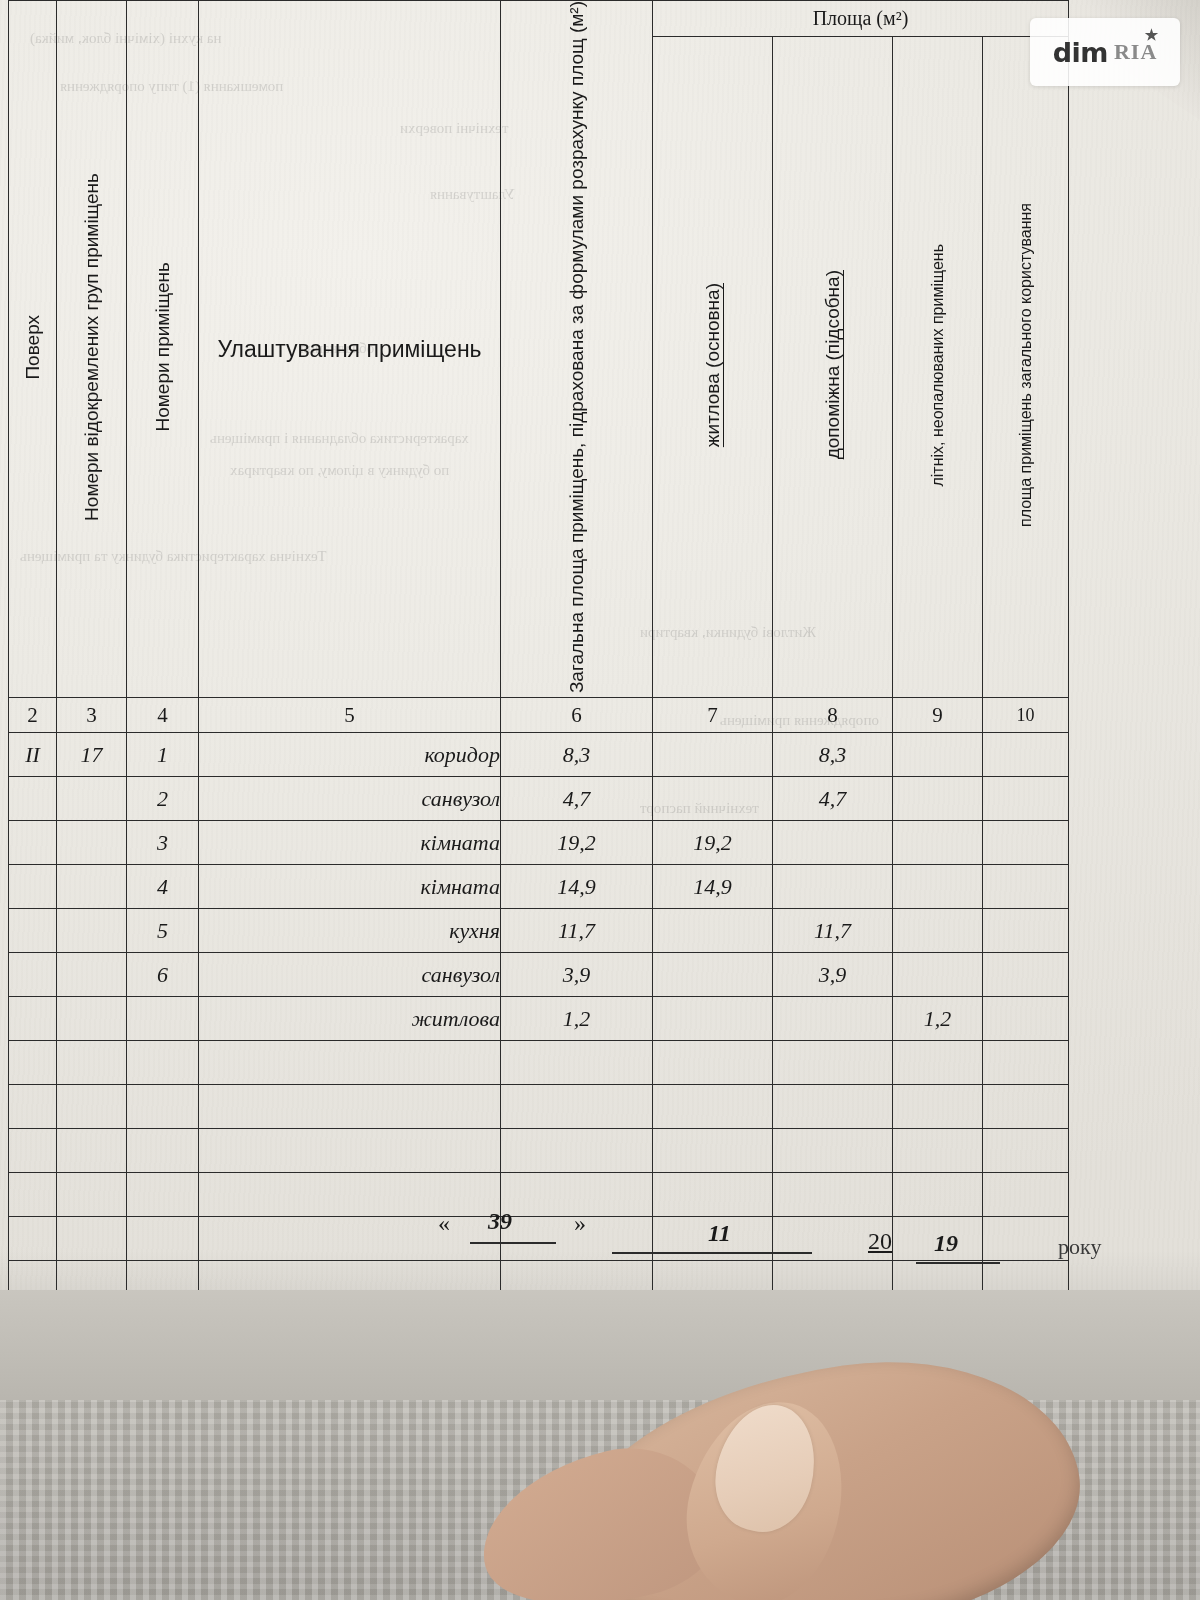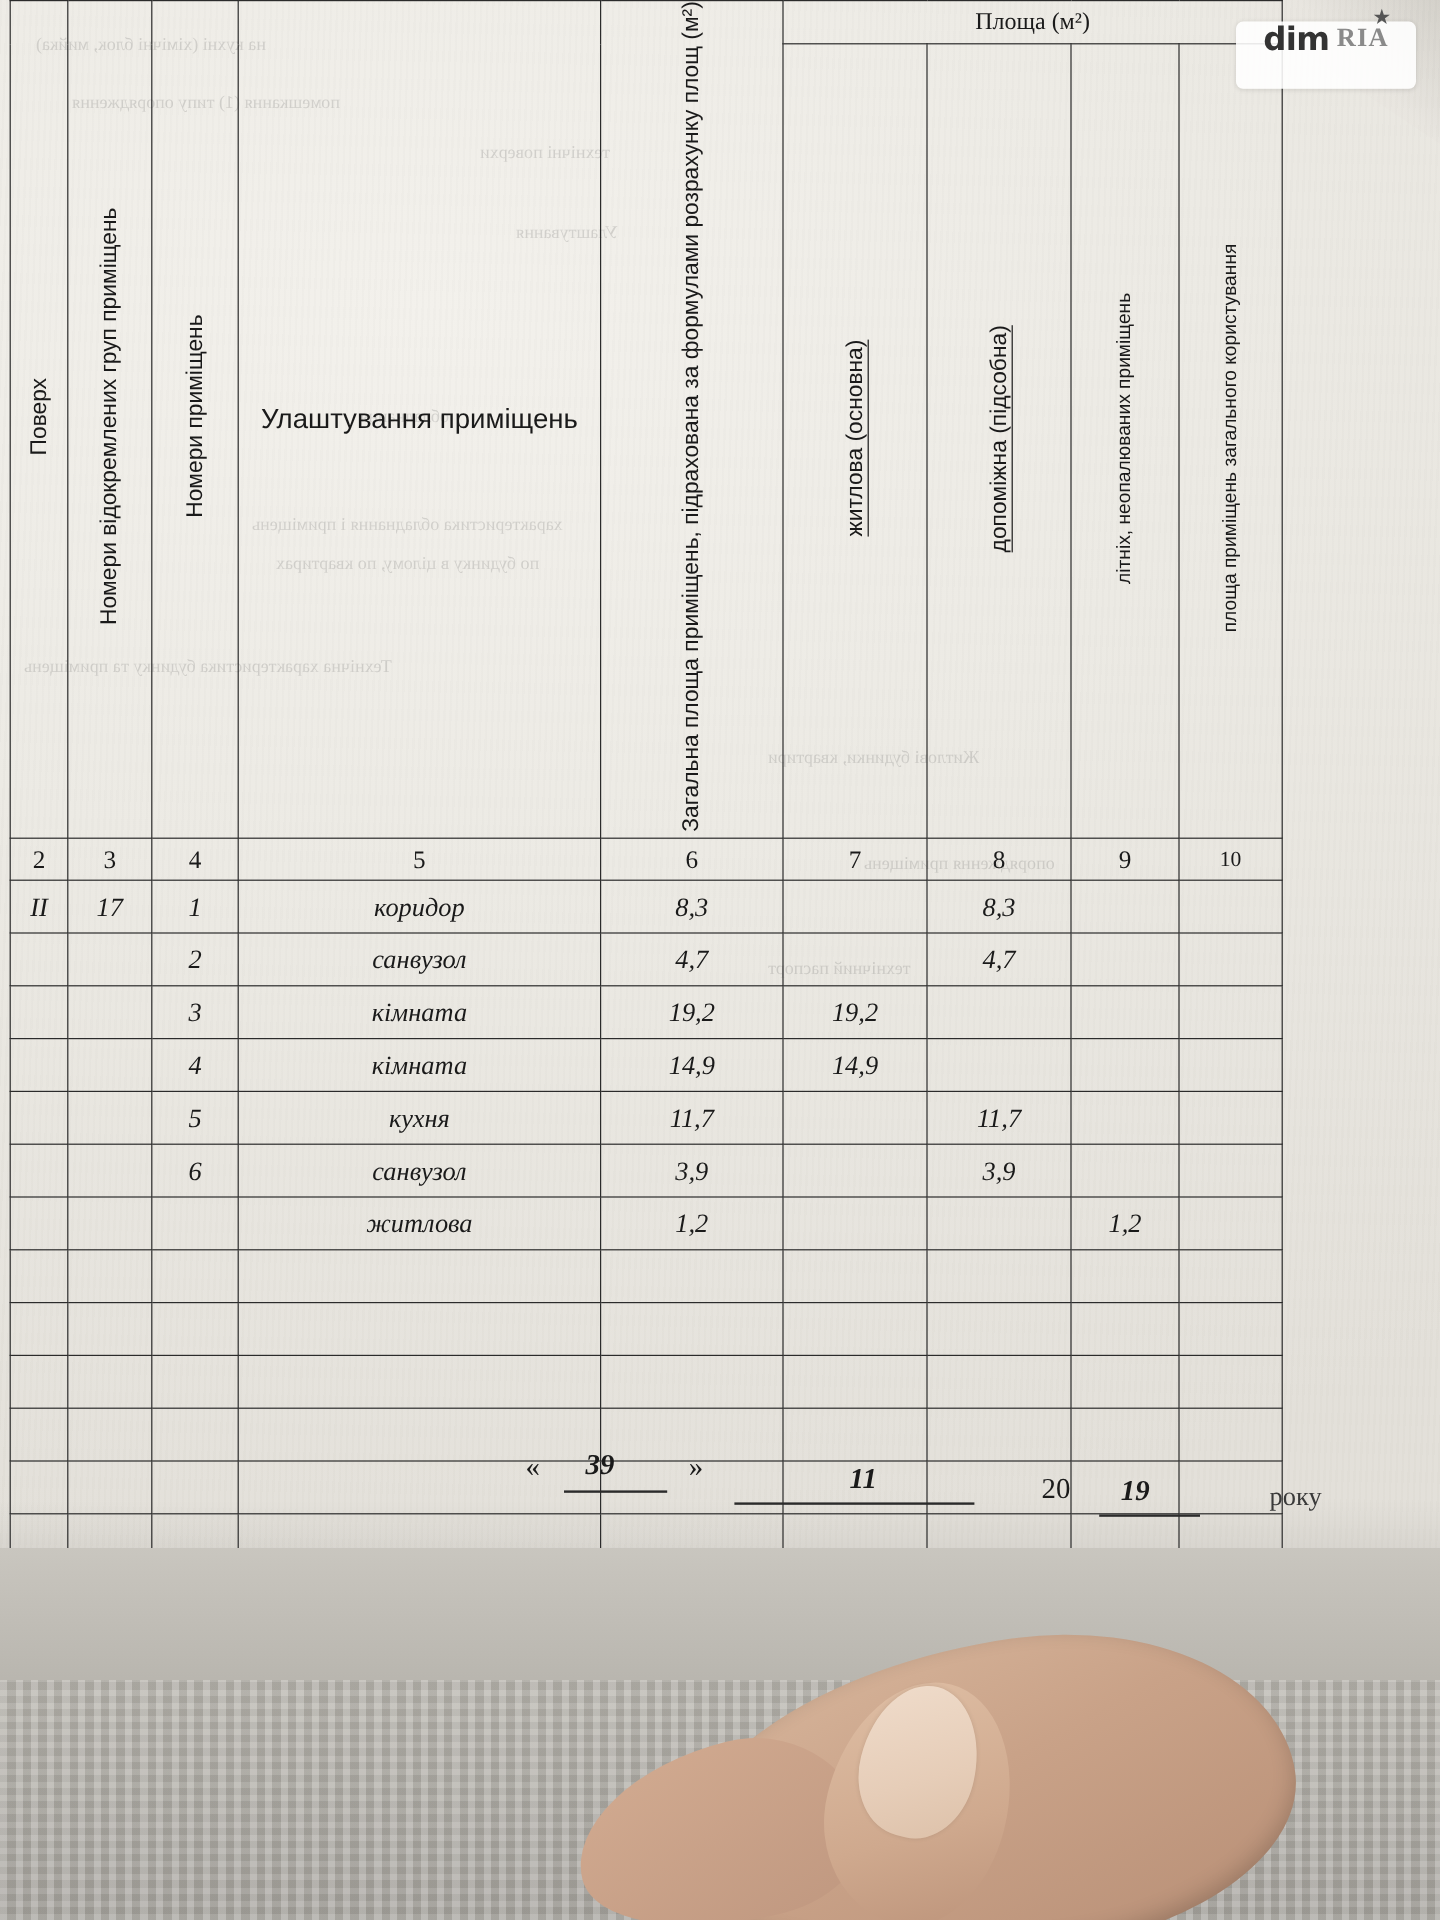--- a/index.html
+++ b/index.html
@@ -129,21 +129,21 @@
     font-family: "Liberation Serif", serif;
   }
   .numrow td.n10 { font-size: 18px; margin-left: 32px; }
 
   .datarow td {
     height: 43px;
     font-size: 22px;
     vertical-align: middle;
   }
   .c-center { text-align: center; }
-  .c-left   { text-align: center; padding-left: 12px; }
+  .c-left   { text-align: right; padding-left: 12px; }
   .ital { font-style: italic; font-family: "Liberation Serif", serif; font-size: 23px; }
   .hand { font-family: "Liberation Serif", serif; font-style: italic; font-size: 23px; margin-left: 30px; }
 
   .emptyrow td { height: 43px; }
 
   .totals td {
     height: 46px;
     font-size: 23px;
     vertical-align: middle;
     text-align: center;
@@ -178,35 +178,36 @@
     height: 60px;
     font-family: "Liberation Serif", serif;
     font-size: 24px;
   }
   .dateline .q { position: absolute; left: 430px; top: 12px; }
   .dateline .d1 { position: absolute; left: 480px; top: 10px; font-style: italic; font-weight: bold; font-size: 24px; }
   .dateline .u1 { position: absolute; left: 462px; top: 44px; width: 86px; border-bottom: 2px solid #2b2b2b; }
   .dateline .q2 { position: absolute; left: 566px; top: 12px; }
   .dateline .d2 { position: absolute; left: 700px; top: 22px; font-style: italic; font-weight: bold; font-size: 24px; }
   .dateline .u2 { position: absolute; left: 604px; top: 54px; width: 200px; border-bottom: 2px solid #2b2b2b; }
-  .dateline .y20 { position: absolute; left: 860px; top: 30px; font-size: 24px; }
+  .dateline .y20 { position: absolute; left: 860px; top: 30px; font-size: 24px; text-decoration: underline; }
   .dateline .d3 { position: absolute; left: 926px; top: 32px; font-style: italic; font-weight: bold; font-size: 24px; }
   .dateline .u3 { position: absolute; left: 908px; top: 64px; width: 84px; border-bottom: 2px solid #2b2b2b; }
   .dateline .roku { position: absolute; left: 1050px; top: 36px; font-size: 22px; color: #3a3a3a; }
 
   
   .watermark {
     position: absolute;
     right: 20px;
     top: 18px;
     width: 150px;
-    height: 56px;
+    height: 68px;
     background: rgba(255,255,255,0.88);
     border-radius: 6px;
     display: flex;
+    align-items: center;
     justify-content: center;
     gap: 6px;
     box-shadow: 0 1px 4px rgba(0,0,0,0.12);
   }
   .wm-dim {
     font-family: "DejaVu Sans", sans-serif;
     font-weight: bold;
     font-size: 27px;
     color: #333;
     letter-spacing: -0.5px;

